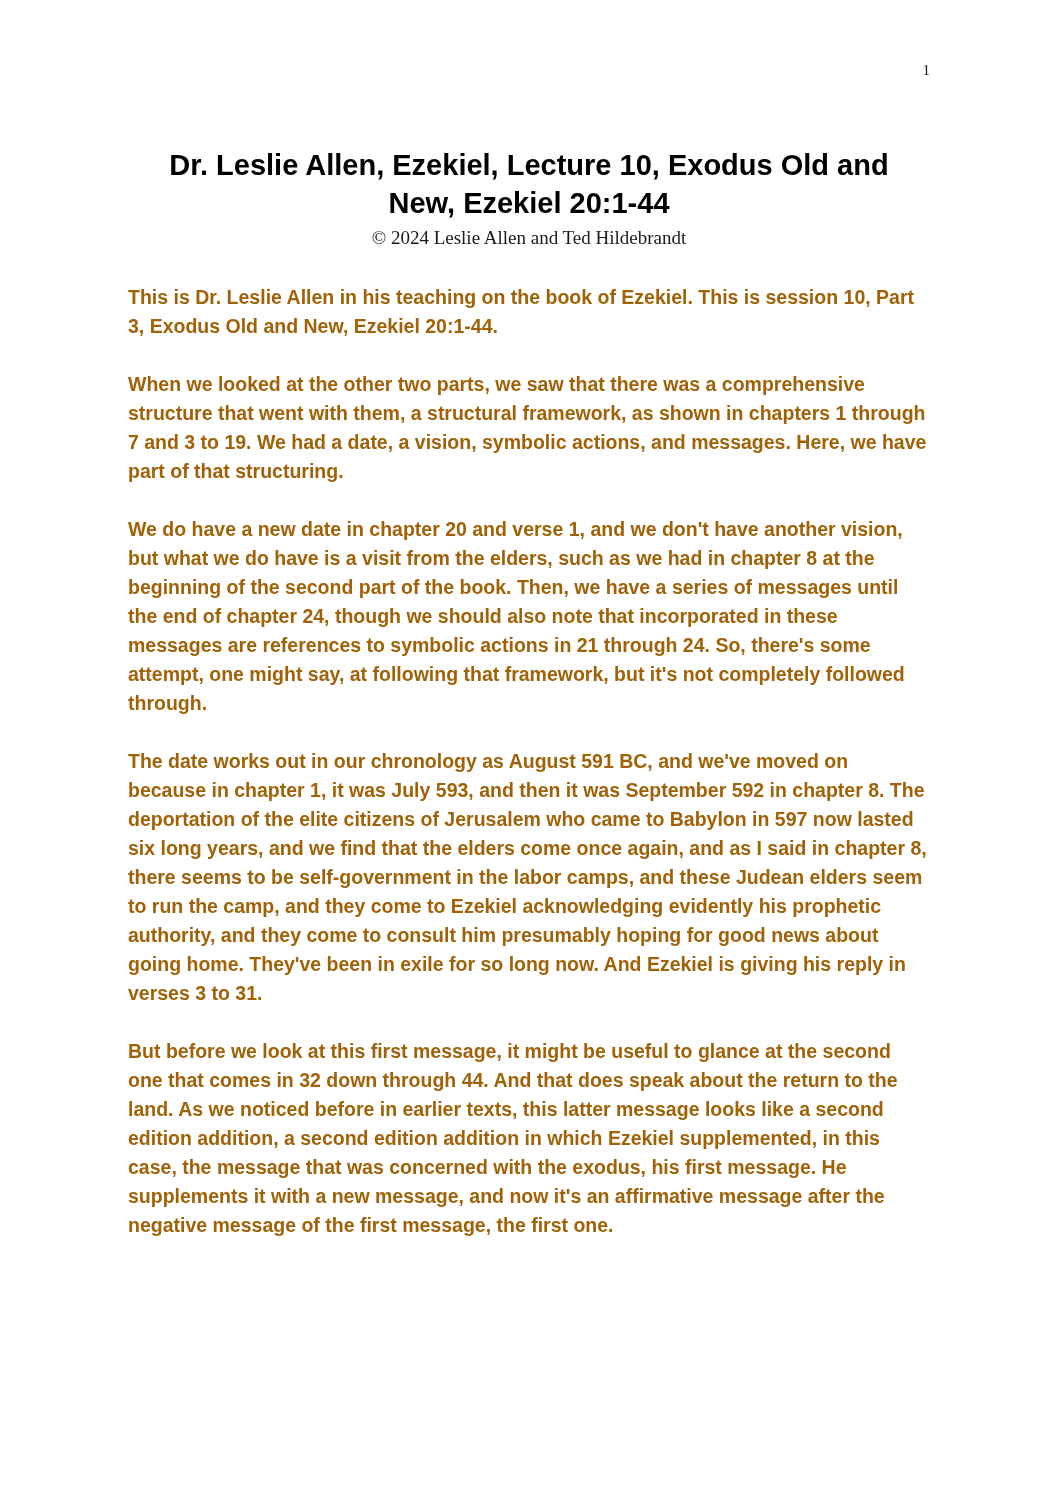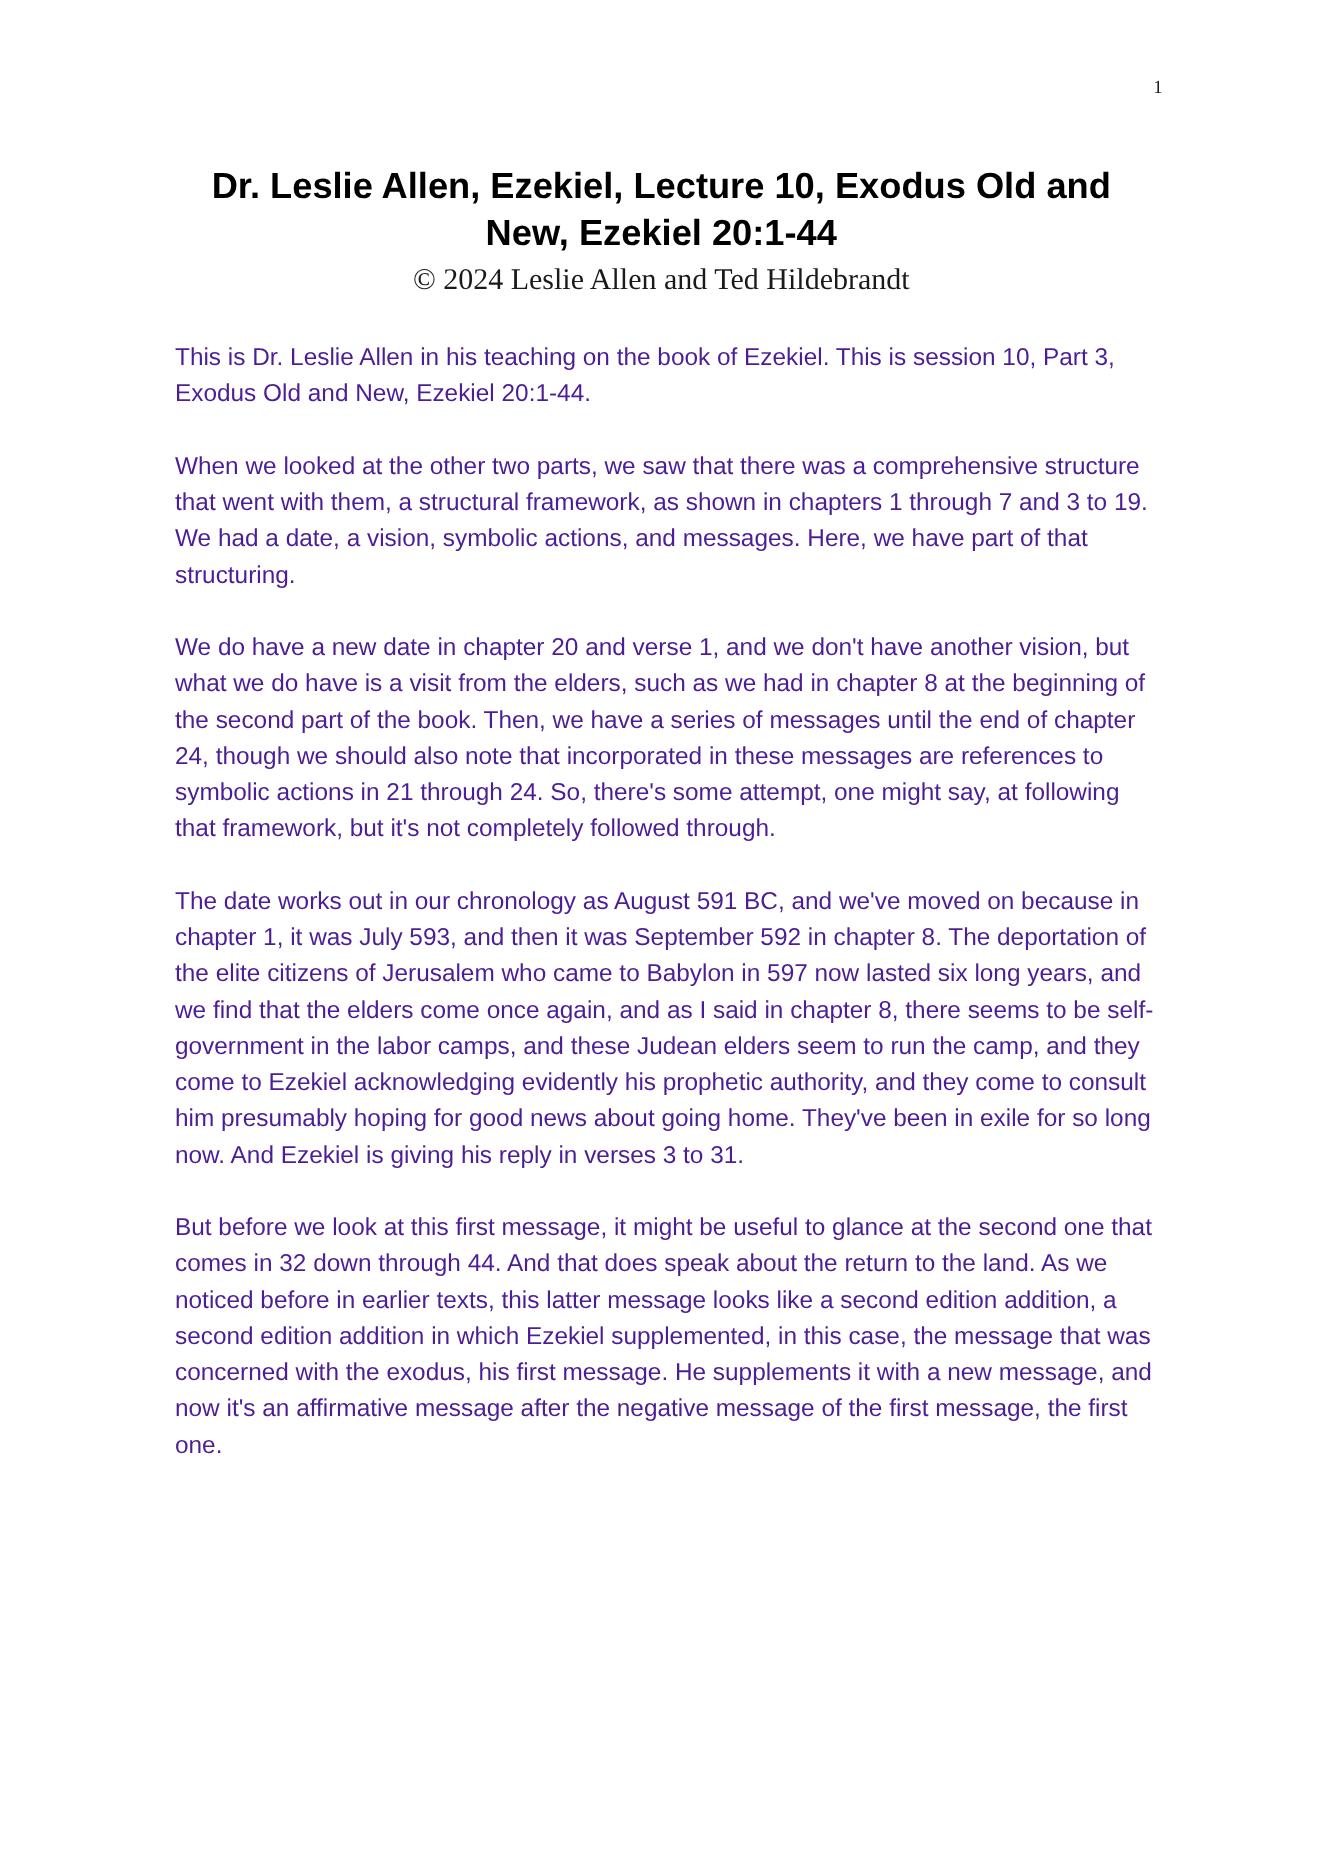--- a/index.html
+++ b/index.html
@@ -19,42 +19,43 @@
   }
   .page-number {
     position: absolute;
     top: 62px;
     right: 128px;
     font-family: "Liberation Serif", serif;
     font-size: 15px;
     color: #1a1a1a;
   }
   .title {
-    margin: 0 auto 4px auto;
+    margin: 16px auto 4px auto;
     max-width: 720px;
     text-align: center;
     font-family: "Liberation Sans", sans-serif;
     font-weight: 700;
     font-size: 29px;
     line-height: 1.32;
     color: #000000;
   }
   .copyright {
     text-align: center;
     font-family: "Liberation Serif", serif;
-    font-size: 24px;
+    font-size: 19px;
     color: #1a1a1a;
     margin: 4px 0 34px 0;
   }
   .body-text p {
-    margin: 0 0 29px 12px;
+    margin: 0 0 29px 0;
     font-size: 19.5px;
     line-height: 29px;
     max-width: 812px;
-    color: #4c1d95;
+    color: #a16207;
+    font-weight: bold;
   }
 </style>
 </head>
 <body>
 
 <div class="page">
 
   <div class="page-number">1</div>
 
   <h1 class="title">Dr. Leslie Allen, Ezekiel, Lecture 10, Exodus Old and New, Ezekiel 20:1-44</h1>

